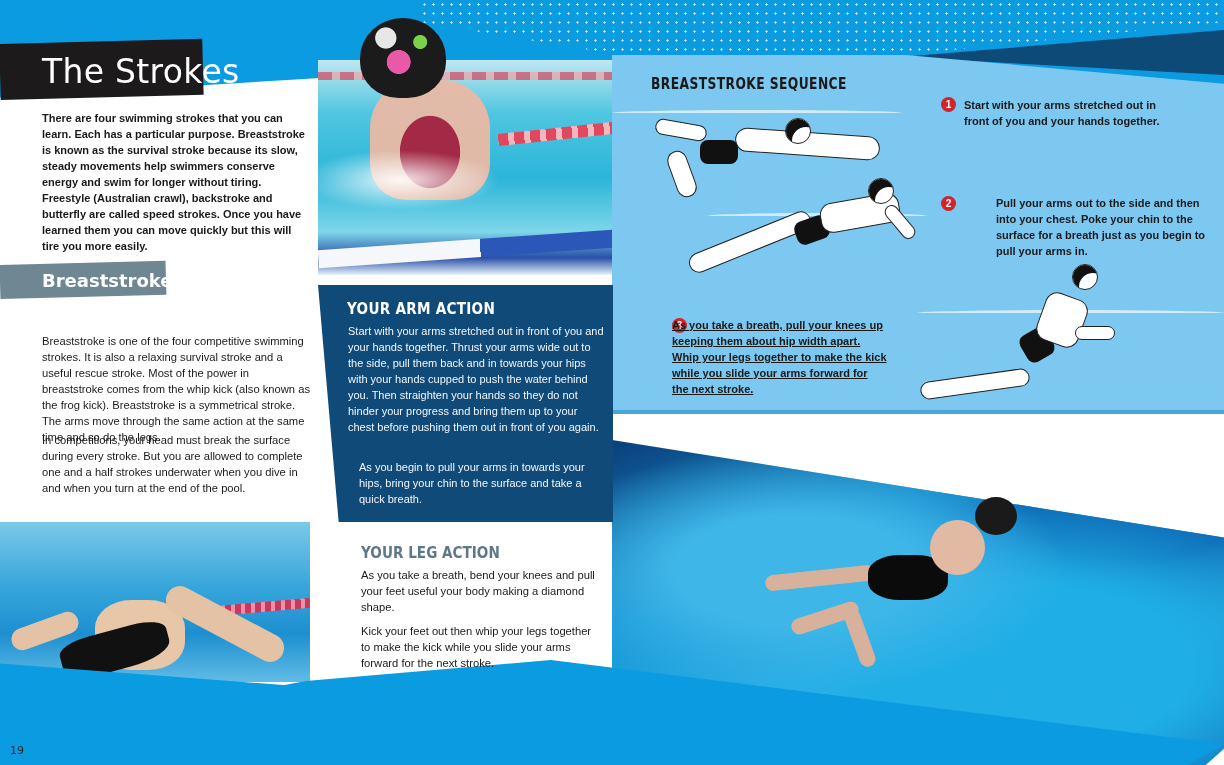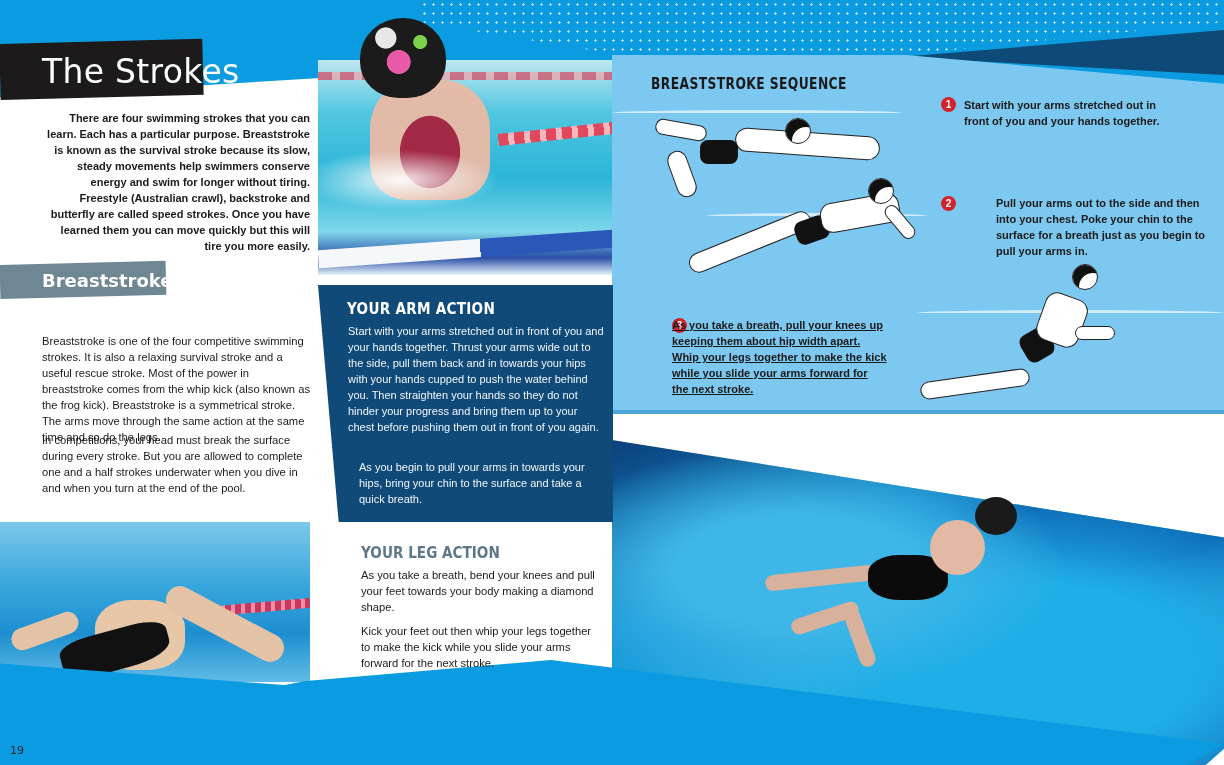--- a/index.html
+++ b/index.html
@@ -73,21 +73,21 @@
   
   #title-box { left:0; top:44px; width:203px; height:56px; background:#1c1a1b;
     transform:rotate(-1.5deg); transform-origin:left center; }
   #title-text { left:42px; top:52px; color:#fff; font-size:33px; letter-spacing:.3px;
     font-family:"DejaVu Sans", sans-serif; font-weight:normal; }
   #sub-box { left:0; top:265px; width:166px; height:34px; background:#6f8793;
     transform:rotate(-1.5deg); transform-origin:left center; }
   #sub-text { left:42px; top:270px; color:#fff; font-size:18px; font-family:"DejaVu Sans", sans-serif; }
 
   .body-text { font-size:11.2px; line-height:16px; color:#1a1a1a; }
-  #intro { left:42px; top:110px; width:268px; font-weight:bold; font-size:11px; line-height:16px;text-align:right; }
+  #intro { left:42px; top:110px; width:268px; font-weight:bold; font-size:11px; line-height:16px; }
   #bs-p1 { left:42px; top:314px; width:270px;margin-top:19px; }
   #bs-p2 { left:42px; top:432px; width:270px; }
 
   #arm-box { left:318px; top:285px; width:295px; height:237px; background:#104a79;
     clip-path: polygon(0 0, 100% 0, 100% 100%, 7% 100%); }
   #arm-title { left:347px; top:299px; color:#fff; font-size:16px; font-weight:bold; letter-spacing:.3px;
     font-family:"DejaVu Sans", sans-serif; transform:scaleX(.85); transform-origin:left; }
   #arm-p1 { left:348px; top:323px; width:258px; color:#f2f6fa; font-size:11px; line-height:16px; }
   #arm-p2 { left:359px; top:459px; width:240px; color:#f2f6fa; font-size:11px; line-height:16px; }
 
@@ -196,21 +196,21 @@
 
 <p id="bs-p1" class="abs body-text">Breaststroke is one of the four competitive swimming strokes. It is also a relaxing survival stroke and a useful rescue stroke. Most of the power in breaststroke comes from the whip kick (also known as the frog kick). Breaststroke is a symmetrical stroke. The arms move through the same action at the same time and so do the legs.</p>
 <p id="bs-p2" class="abs body-text">In competitions, your head must break the surface during every stroke. But you are allowed to complete one and a half strokes underwater when you dive in and when you turn at the end of the pool.</p>
 
 <div id="arm-box" class="abs"></div>
 <h3 id="arm-title" class="abs">YOUR ARM ACTION</h3>
 <p id="arm-p1" class="abs">Start with your arms stretched out in front of you and your hands together. Thrust your arms wide out to the side, pull them back and in towards your hips with your hands cupped to push the water behind you. Then straighten your hands so they do not hinder your progress and bring them up to your chest before pushing them out in front of you again.</p>
 <p id="arm-p2" class="abs">As you begin to pull your arms in towards your hips, bring your chin to the surface and take a quick breath.</p>
 
 <h3 id="leg-title" class="abs">YOUR LEG ACTION</h3>
-<p id="leg-p1" class="abs">As you take a breath, bend your knees and pull your feet towards your body making a diamond shape.</p>
+<p id="leg-p1" class="abs">As you take a breath, bend your knees and pull your feet useful your body making a diamond shape.</p>
 <p id="leg-p2" class="abs">Kick your feet out then whip your legs together to make the kick while you slide your arms forward for the next stroke.</p>
 
 <h3 id="seq-title" class="abs">BREASTSTROKE SEQUENCE</h3>
 
 <span id="step1-num" class="step-num">1</span>
 <p id="step1" class="step">Start with your arms stretched out in front of you and your hands together.</p>
 
 <span id="step2-num" class="step-num">2</span>
 <p id="step2" class="step">Pull your arms out to the side and then into your chest. Poke your chin to the surface for a breath just as you begin to pull your arms in.</p>
 

